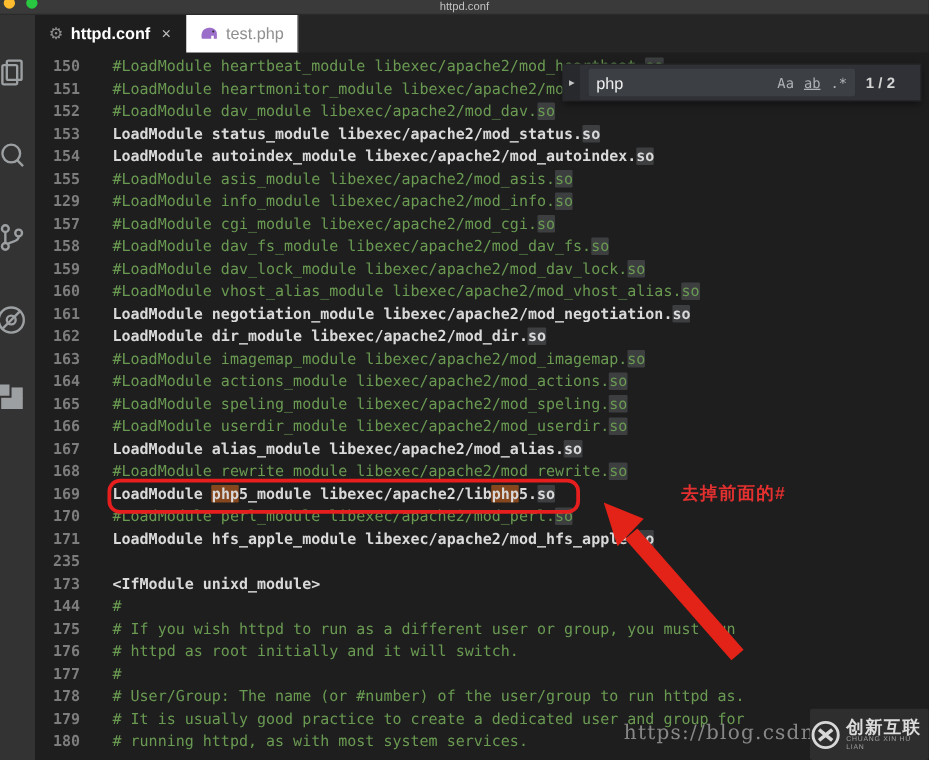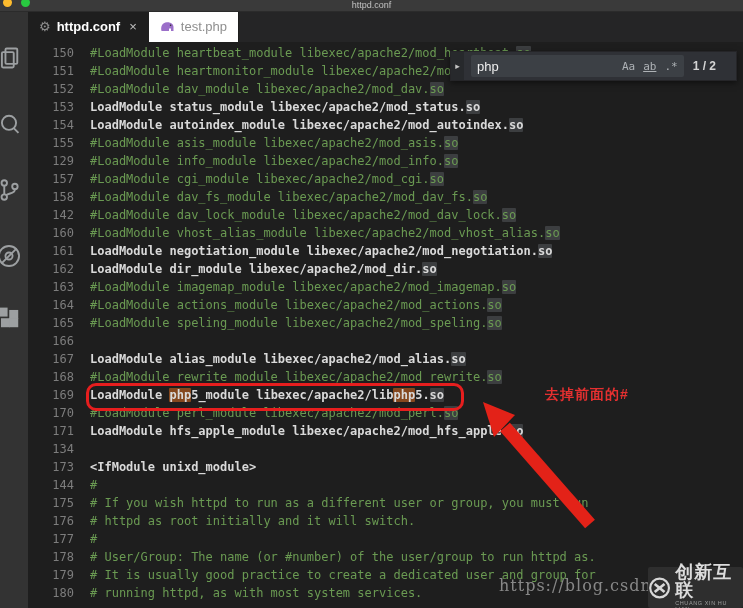--- a/index.html
+++ b/index.html
@@ -30,22 +30,22 @@
   .tab.inactive{background:#ffffff;color:#8f8f8f;}
   .tab .gear{color:#8f8f8f;font-size:13px;margin-right:6px;font-weight:normal;}
   .tab .close{color:#c0c0c0;font-size:13px;margin-left:9px;font-weight:normal;}
   .tab .phpic{margin-right:6px;display:inline-block;width:15px;height:13px;}
 
   
   .editor{position:absolute;left:28px;top:42px;right:0;bottom:0;background:#1e1e1e;
           padding-top:2px;z-index:1;}
   .code-line{position:relative;height:18px;line-height:18px;white-space:pre;
              padding-left:62px;font-family:"DejaVu Sans Mono",monospace;font-size:12px;}
-  .code-line .ln{position:absolute;left:10px;top:0;width:36px;text-align:right;
-                 color:#7d7d7d;font-weight:normal;}
+  .code-line .ln{position:absolute;left:0;top:0;width:36px;text-align:right;
+                 color:#7d7d7d;font-weight:bold;}
   .code-line .code{color:#d9d9d9;font-weight:bold;}
   .code-line .code.cm{color:#6a9a52;font-weight:normal;}
   .word-hl{background:rgba(125,130,136,0.32);border-radius:1px;}
   .find-match{background:rgba(226,110,30,0.52);border-radius:1px;}
 
   
   .find-widget{position:absolute;left:450px;top:51px;width:287px;height:30px;background:#2f3136;
                z-index:20;display:flex;align-items:center;box-shadow:0 2px 6px rgba(0,0,0,0.5);
                border:1px solid #252528;box-sizing:border-box;}
   .find-collapse{width:13px;height:100%;background:#27292c;color:#c5c5c5;font-size:9px;
@@ -64,21 +64,21 @@
              font-weight:bold;letter-spacing:1px;}
   .anno-arrow{position:absolute;left:0;top:0;width:743px;height:608px;z-index:40;pointer-events:none;}
 
   
   .watermark{position:absolute;left:455px;top:576px;z-index:50;color:rgba(205,205,205,0.6);
              font-family:"DejaVu Serif",serif;font-size:16px;letter-spacing:1px;margin-left:44px;}
   .logo-box{position:absolute;left:648px;top:567px;width:95px;height:41px;background:#2e2e2e;
             z-index:50;display:flex;align-items:center;justify-content:center;border-radius:2px;}
   .logo-mark{width:26px;height:26px;margin-right:4px;}
   .logo-text{display:flex;flex-direction:column;line-height:1;}
-  .logo-title{color:#dcdcdc;font-size:18px;font-weight:bold;letter-spacing:1px;}
+  .logo-title{color:#dcdcdc;font-size:14px;font-weight:bold;letter-spacing:1px;}
   .logo-sub{color:#9f9f9f;font-size:5.5px;letter-spacing:0.6px;margin-top:2px;}
 </style>
 </head>
 <body>
 
 <div class="titlebar">
 
   <span class="tl yellow"></span>
   <span class="tl green"></span>
   <div class="win-title">httpd.conf</div>
@@ -143,34 +143,34 @@
   <div id="code-lines">
       <div class="code-line"><span class="ln">150</span><span class="code cm">#LoadModule heartbeat_module libexec/apache2/mod_heartbeat.<span class="word-hl">so</span></span></div>
       <div class="code-line"><span class="ln">151</span><span class="code cm">#LoadModule heartmonitor_module libexec/apache2/mod_heartmonitor.<span class="word-hl">so</span></span></div>
       <div class="code-line"><span class="ln">152</span><span class="code cm">#LoadModule dav_module libexec/apache2/mod_dav.<span class="word-hl">so</span></span></div>
       <div class="code-line"><span class="ln">153</span><span class="code">LoadModule status_module libexec/apache2/mod_status.<span class="word-hl">so</span></span></div>
       <div class="code-line"><span class="ln">154</span><span class="code">LoadModule autoindex_module libexec/apache2/mod_autoindex.<span class="word-hl">so</span></span></div>
       <div class="code-line"><span class="ln">155</span><span class="code cm">#LoadModule asis_module libexec/apache2/mod_asis.<span class="word-hl">so</span></span></div>
       <div class="code-line"><span class="ln">129</span><span class="code cm">#LoadModule info_module libexec/apache2/mod_info.<span class="word-hl">so</span></span></div>
       <div class="code-line"><span class="ln">157</span><span class="code cm">#LoadModule cgi_module libexec/apache2/mod_cgi.<span class="word-hl">so</span></span></div>
       <div class="code-line"><span class="ln">158</span><span class="code cm">#LoadModule dav_fs_module libexec/apache2/mod_dav_fs.<span class="word-hl">so</span></span></div>
-      <div class="code-line"><span class="ln">142</span><span class="code cm">#LoadModule dav_lock_module libexec/apache2/mod_dav_lock.<span class="word-hl">so</span></span></div>
+      <div class="code-line"><span class="ln">159</span><span class="code cm">#LoadModule dav_lock_module libexec/apache2/mod_dav_lock.<span class="word-hl">so</span></span></div>
       <div class="code-line"><span class="ln">160</span><span class="code cm">#LoadModule vhost_alias_module libexec/apache2/mod_vhost_alias.<span class="word-hl">so</span></span></div>
       <div class="code-line"><span class="ln">161</span><span class="code">LoadModule negotiation_module libexec/apache2/mod_negotiation.<span class="word-hl">so</span></span></div>
       <div class="code-line"><span class="ln">162</span><span class="code">LoadModule dir_module libexec/apache2/mod_dir.<span class="word-hl">so</span></span></div>
       <div class="code-line"><span class="ln">163</span><span class="code cm">#LoadModule imagemap_module libexec/apache2/mod_imagemap.<span class="word-hl">so</span></span></div>
       <div class="code-line"><span class="ln">164</span><span class="code cm">#LoadModule actions_module libexec/apache2/mod_actions.<span class="word-hl">so</span></span></div>
       <div class="code-line"><span class="ln">165</span><span class="code cm">#LoadModule speling_module libexec/apache2/mod_speling.<span class="word-hl">so</span></span></div>
-      <div class="code-line"><span class="ln">166</span></div>
+      <div class="code-line"><span class="ln">166</span><span class="code cm">#LoadModule userdir_module libexec/apache2/mod_userdir.<span class="word-hl">so</span></span></div>
       <div class="code-line"><span class="ln">167</span><span class="code">LoadModule alias_module libexec/apache2/mod_alias.<span class="word-hl">so</span></span></div>
       <div class="code-line"><span class="ln">168</span><span class="code cm">#LoadModule rewrite_module libexec/apache2/mod_rewrite.<span class="word-hl">so</span></span></div>
       <div class="code-line"><span class="ln">169</span><span class="code">LoadModule <span class="find-match">php</span>5_module libexec/apache2/lib<span class="find-match">php</span>5.<span class="word-hl">so</span></span></div>
       <div class="code-line"><span class="ln">170</span><span class="code cm">#LoadModule perl_module libexec/apache2/mod_perl.<span class="word-hl">so</span></span></div>
       <div class="code-line"><span class="ln">171</span><span class="code">LoadModule hfs_apple_module libexec/apache2/mod_hfs_apple.<span class="word-hl">so</span></span></div>
-      <div class="code-line"><span class="ln">134</span><span class="code"></span></div>
+      <div class="code-line"><span class="ln">235</span><span class="code"></span></div>
       <div class="code-line"><span class="ln">173</span><span class="code">&lt;IfModule unixd_module&gt;</span></div>
       <div class="code-line"><span class="ln">144</span><span class="code cm">#</span></div>
       <div class="code-line"><span class="ln">175</span><span class="code cm"># If you wish httpd to run as a different user or group, you must run</span></div>
       <div class="code-line"><span class="ln">176</span><span class="code cm"># httpd as root initially and it will switch.</span></div>
       <div class="code-line"><span class="ln">177</span><span class="code cm">#</span></div>
       <div class="code-line"><span class="ln">178</span><span class="code cm"># User/Group: The name (or #number) of the user/group to run httpd as.</span></div>
       <div class="code-line"><span class="ln">179</span><span class="code cm"># It is usually good practice to create a dedicated user and group for</span></div>
       <div class="code-line"><span class="ln">180</span><span class="code cm"># running httpd, as with most system services.</span></div>
     </div>
 </div>

